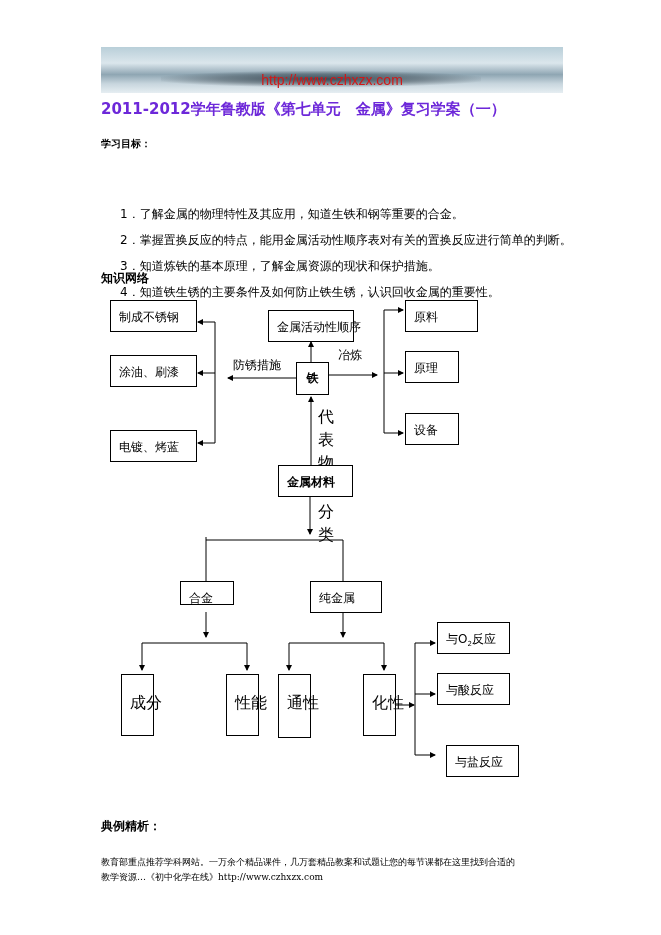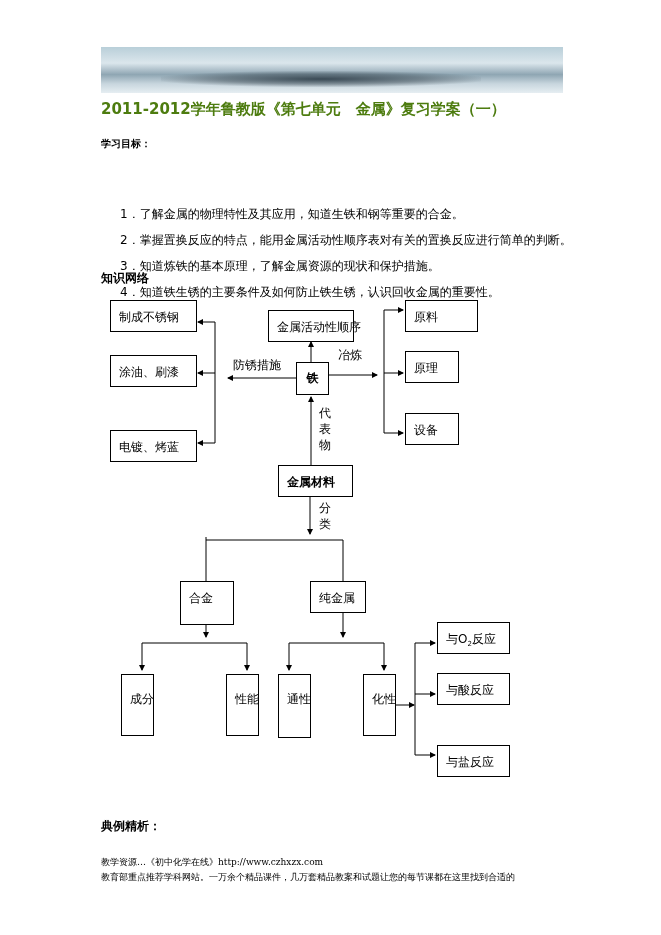--- a/index.html
+++ b/index.html
@@ -8,39 +8,40 @@
   .banner { position:absolute; left:101px; top:47px; width:462px; height:46px;
             background:linear-gradient(180deg,#b9cfd9 0%,#dbe6ec 35%,#8fa6b3 60%,#c8d6de 80%,#e6eef2 100%);
             overflow:hidden; }
   .banner .mist { position:absolute; left:60px; top:24px; width:320px; height:16px;
                   background:radial-gradient(ellipse at center,#3a4a55 0%,rgba(60,75,85,0.5) 45%,rgba(255,255,255,0) 75%); }
   .banner .t1 { position:absolute; left:0; right:0; top:3px; text-align:center;
                 font-family:"DejaVu Serif",serif; font-style:italic; font-weight:bold;
                 font-size:17px; color:#c8141e; letter-spacing:1px; text-shadow:1px 1px 1px #fff; }
   .banner .t2 { position:absolute; left:0; right:0; top:25px; text-align:center;
                 font-family:"Liberation Sans",sans-serif; font-size:14px; color:#d01818; }
-  .title { position:absolute; left:101px; top:100px; font-size:15px; font-weight:bold; color:#4d7c0f;
+  .title { position:absolute; left:101px; top:100px; font-size:15px; font-weight:bold; color:#6d28d9;
            font-family:"DejaVu Sans",sans-serif; white-space:nowrap; }
   .h2 { position:absolute; left:101px; font-size:10px; font-weight:bold; white-space:nowrap; }
   .goal { position:absolute; left:120px; font-size:12px; white-space:nowrap;margin-top:40px; }
   .box { position:absolute; border:1px solid #000; background:#fff; font-size:12px;
          box-sizing:border-box; white-space:nowrap; }
   .box.pad { padding:8px 0 0 8px; }
-  .vtext { position:absolute; font-size:12px; width:14px; line-height:16px; text-align:center; }
+  .vtext { position:absolute; font-size:16px; width:14px; line-height:23px; text-align:center; }
   .lbl { position:absolute; font-size:12px; white-space:nowrap; }
   svg.diagram { position:absolute; left:0; top:0; }
   .footer { position:absolute; left:101px; top:855px; width:470px; font-size:9px; line-height:15px;
             font-family:"DejaVu Serif",serif; }
   sub { font-size:7px; }
 </style>
 </head>
 <body>
 
 <div class="banner">
   <div class="mist"></div>
+  <div class="t2">http://www.czhxzx.com</div>
 </div>
 
 <div class="title">2011-2012学年鲁教版《第七单元　金属》复习学案（一）</div>
 
 <div class="h2" style="top:137px">学习目标：</div>
 <div class="goal" style="top:166px">1．了解金属的物理特性及其应用，知道生铁和钢等重要的合金。</div>
 <div class="goal" style="top:192px">2．掌握置换反应的特点，能用金属活动性顺序表对有关的置换反应进行简单的判断。</div>
 <div class="goal" style="top:218px">3．知道炼铁的基本原理，了解金属资源的现状和保护措施。</div>
 <div class="goal" style="top:244px">4．知道铁生锈的主要条件及如何防止铁生锈，认识回收金属的重要性。</div>
 
@@ -105,38 +106,38 @@
 
 <div class="box pad" style="left:405px;top:300px;width:73px;height:32px">原料</div>
 <div class="box pad" style="left:405px;top:351px;width:54px;height:32px">原理</div>
 <div class="box pad" style="left:405px;top:413px;width:54px;height:32px">设备</div>
 
 <div class="vtext" style="left:318px;top:405px">代表物</div>
 
 <div class="box pad" style="left:278px;top:465px;width:75px;height:32px;font-weight:bold">金属材料</div>
 <div class="vtext" style="left:318px;top:500px">分类</div>
 
-<div class="box pad" style="left:180px;top:581px;width:54px;height:44px">合金</div>
-<div class="box pad" style="left:310px;top:581px;width:56px;height:32px">纯金属</div>
+<div class="box pad" style="left:180px;top:581px;width:54px;height:24px">合金</div>
+<div class="box pad" style="left:310px;top:581px;width:72px;height:32px">纯金属</div>
 
 <div class="box" style="left:121px;top:674px;width:33px;height:62px">
   <div class="vtext" style="left:8px;top:16px">成分</div>
 </div>
 <div class="box" style="left:226px;top:674px;width:33px;height:62px">
   <div class="vtext" style="left:8px;top:16px">性能</div>
 </div>
 <div class="box" style="left:278px;top:674px;width:33px;height:64px">
   <div class="vtext" style="left:8px;top:16px">通性</div>
 </div>
 <div class="box" style="left:363px;top:674px;width:33px;height:62px">
   <div class="vtext" style="left:8px;top:16px">化性</div>
 </div>
 
 <div class="box pad" style="left:437px;top:622px;width:73px;height:32px"><span>与O</span><sub>2</sub><span>反应</span></div>
 <div class="box pad" style="left:437px;top:673px;width:73px;height:32px">与酸反应</div>
-<div class="box pad" style="left:437px;top:745px;width:73px;height:32px">与盐反应</div>
+<div class="box pad" style="left:446px;top:745px;width:73px;height:32px">与盐反应</div>
 
 <div class="h2" style="top:818px;font-size:12px">典例精析：</div>
 
 <div class="footer">
+  <div>教育部重点推荐学科网站。一万余个精品课件，几万套精品教案和试题让您的每节课都在这里找到合适的</div>
   <div>教学资源…《初中化学在线》http://www.czhxzx.com</div>
-  <div>教育部重点推荐学科网站。一万余个精品课件，几万套精品教案和试题让您的每节课都在这里找到合适的</div>
 </div>
 
 </body></html>

